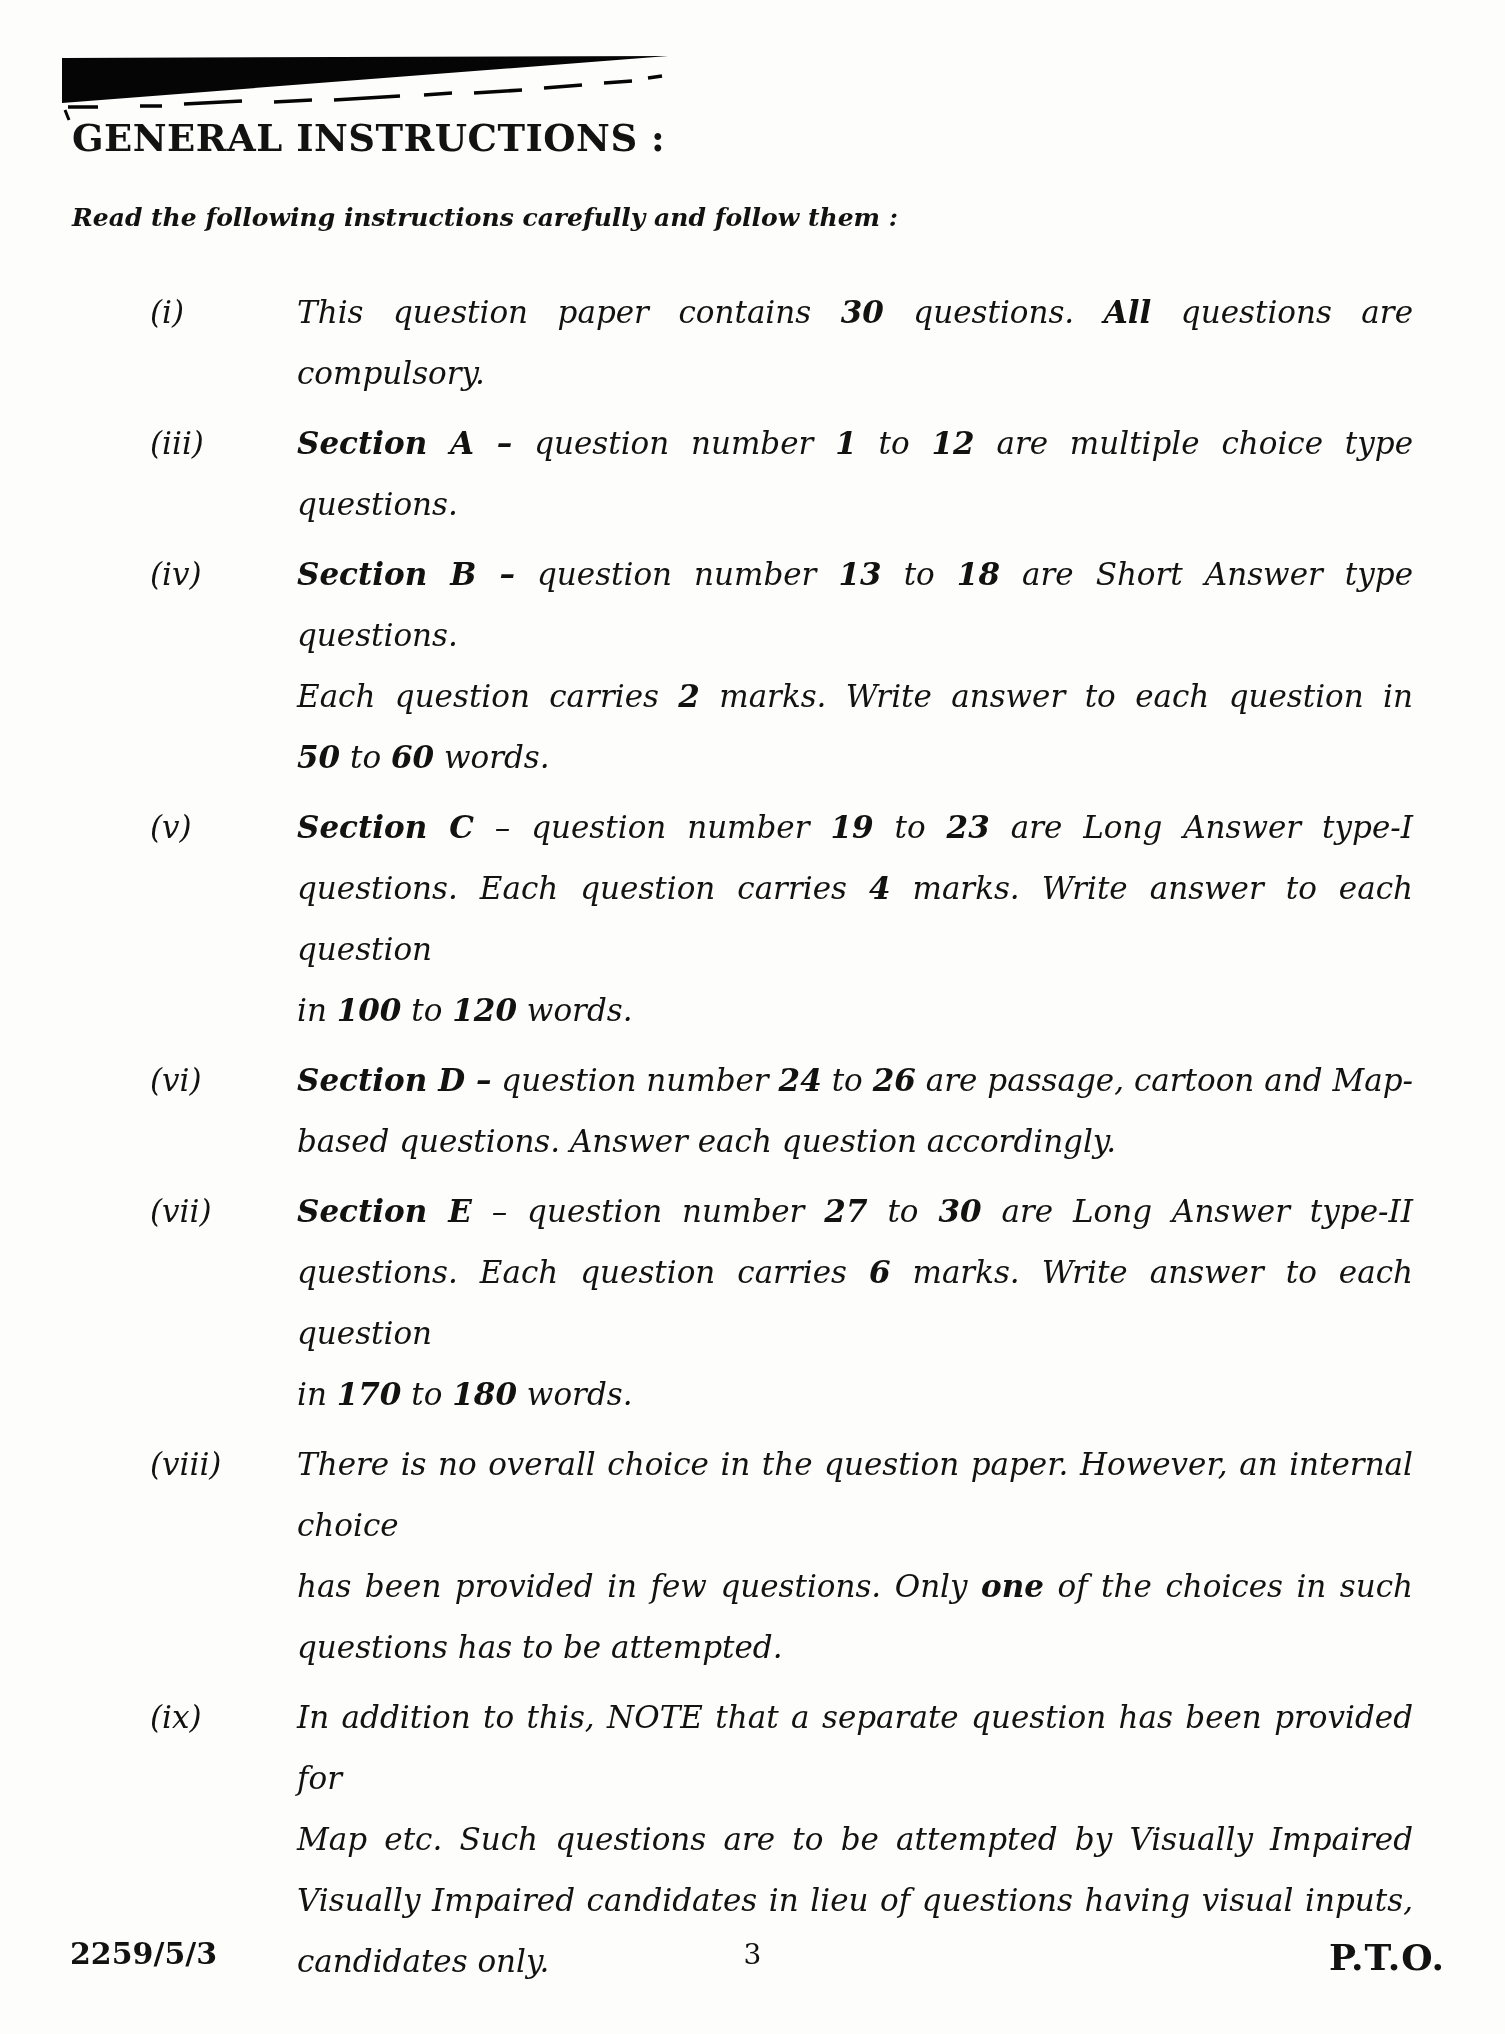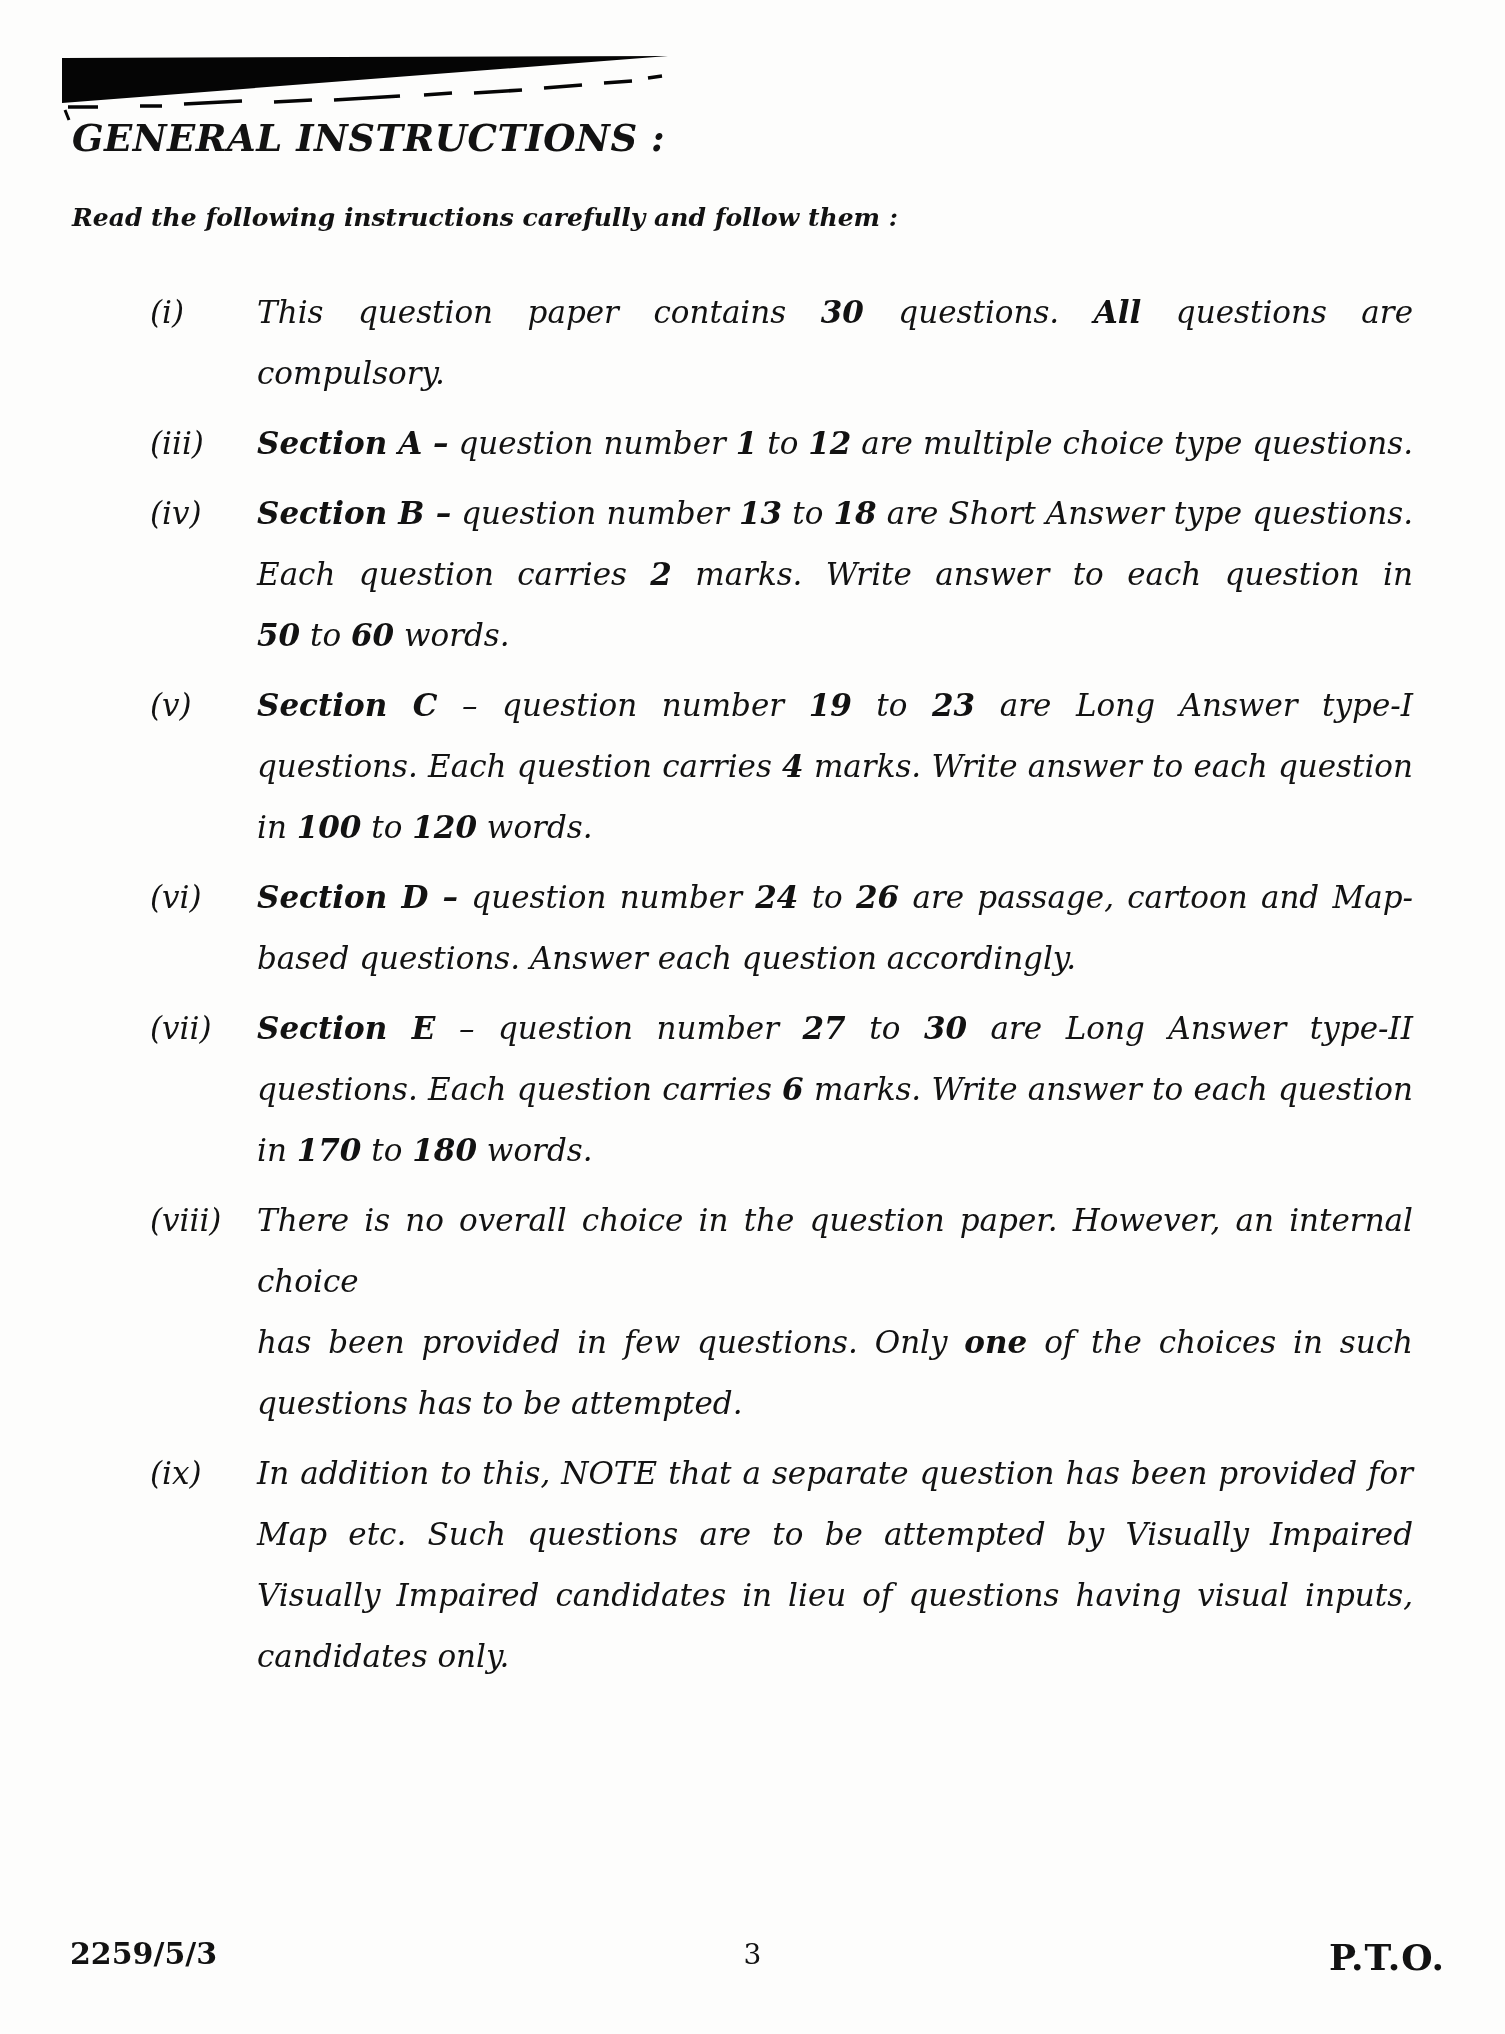--- a/index.html
+++ b/index.html
@@ -7,36 +7,36 @@
     width: 1505px; height: 2034px;
     position: relative;
     background: #fdfdfc;
     color: #121212;
     font-family: "DejaVu Serif", "Liberation Serif", serif;
     overflow: hidden;
   }
   .wedge { position: absolute; left: 62px; top: 56px; }
   .page-title {
     position: absolute; left: 72px; top: 116px;
-    font-size: 37px; font-weight: bold; font-style: italic;
+    font-size: 37px; font-weight: bold; 
     letter-spacing: 0.5px; white-space: nowrap;
   }
   .lead-line {
     position: absolute; left: 72px; top: 203px;
     font-size: 25px; font-weight: bold; font-style: italic;
     white-space: nowrap;
   }
   .instruction-list {
     position: absolute; left: 150px; top: 282px;
     width: 1263px;
     font-size: 31px; font-style: italic;
   }
   .item { display: flex; margin-bottom: 9px; }
   .num { flex: 0 0 107px; line-height: 61px; }
-  .body { flex: 1 1 auto; min-width: 0; }
+  .body { flex: 1 1 auto; min-width: 0; margin-left: 40px; }
   .line {
     line-height: 61px;
     text-align: justify;
     text-align-last: justify;
   }
   .line.last { text-align-last: left; }
   .b { font-weight: bold; }
   .footer {
     position: absolute; left: 0; top: 1936px; width: 1505px;
     height: 40px;

